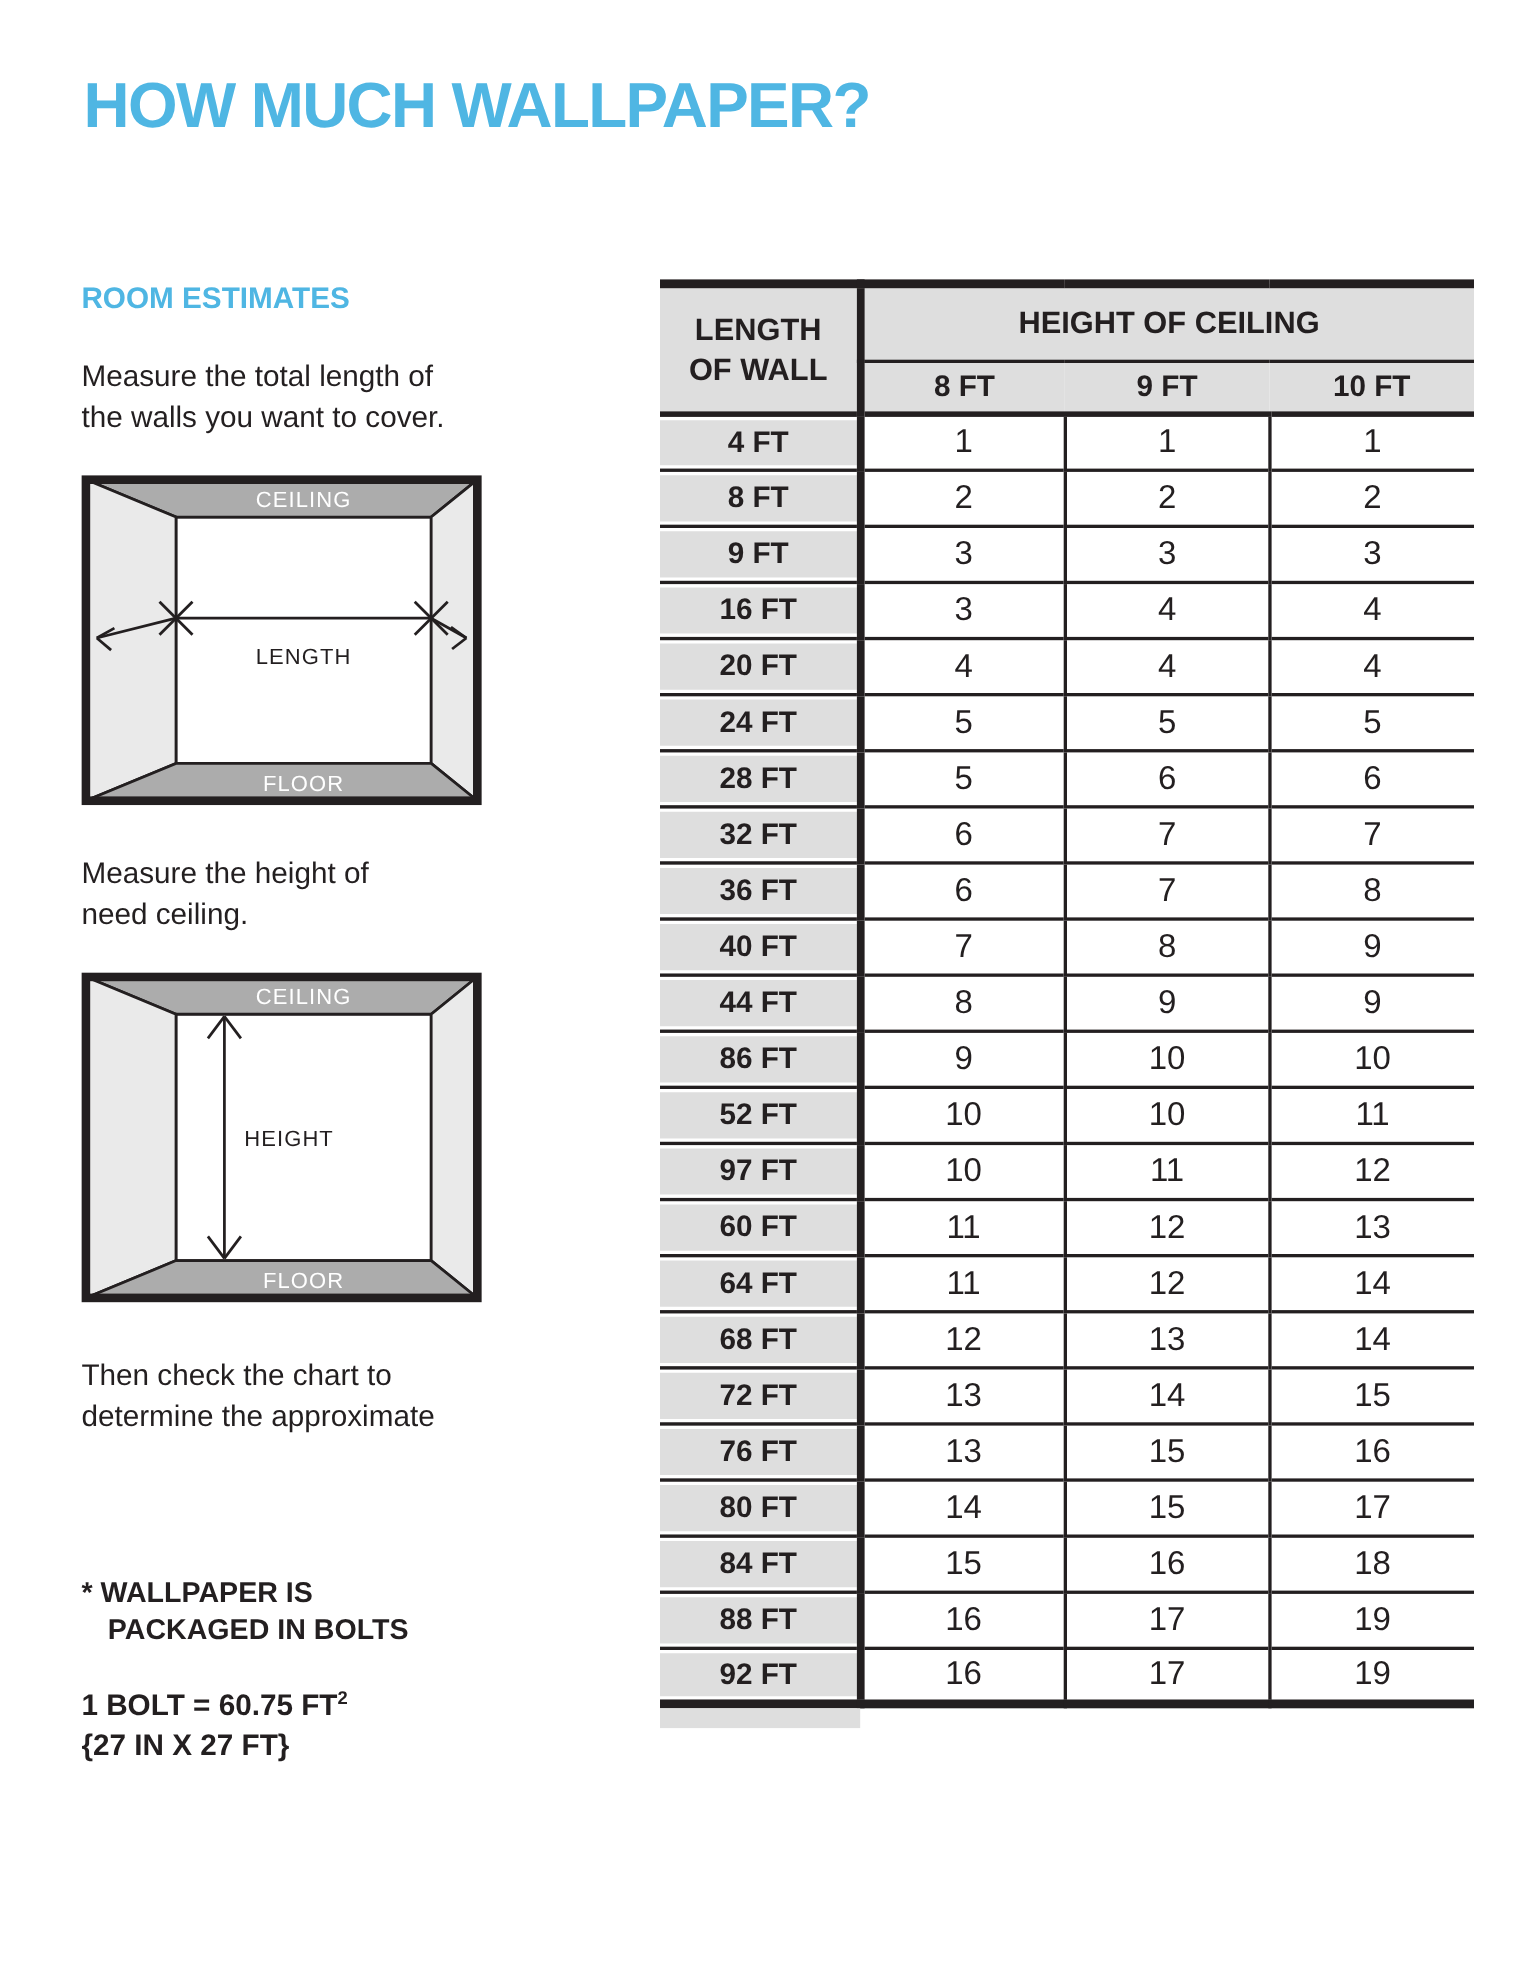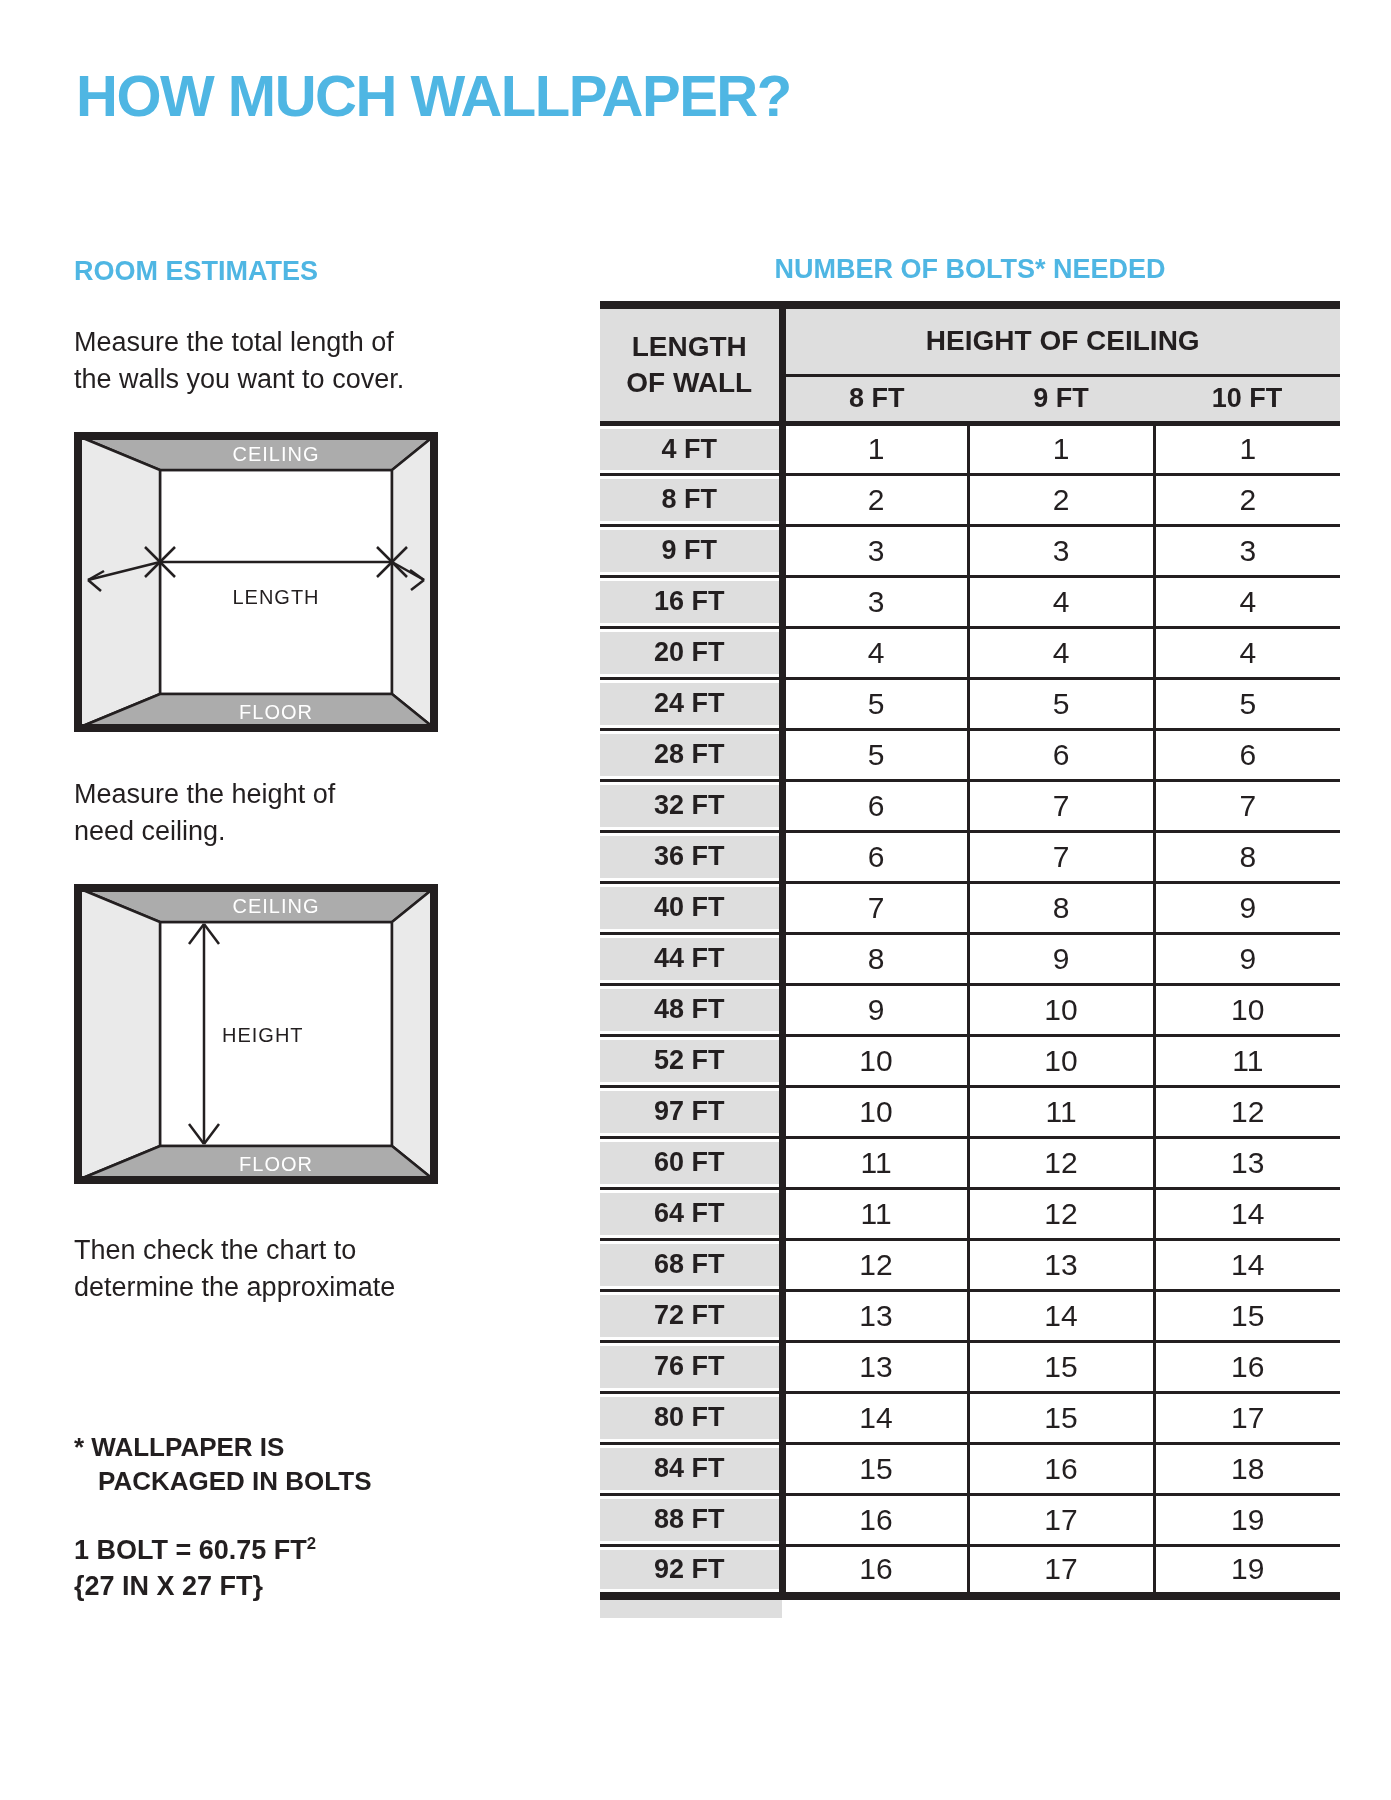--- a/index.html
+++ b/index.html
@@ -161,21 +161,20 @@
     <span>* WALLPAPER IS</span>
     <span class="indent">PACKAGED IN BOLTS</span>
   </p>
 
   <p class="note note2">
     <span>1 BOLT = 60.75 FT</span><sup>2</sup><br>
     <span>{27 IN X 27 FT}</span>
   </p>
 
   <div class="table-area">
-    <h2 class="table-heading">NUMBER OF BOLTS* NEEDED</h2>
     <table class="bolts">
       <colgroup>
         <col class="c1">
           <col class="c2">
           <col class="c2">
           <col class="c2">
       </colgroup>
       <thead>
         <tr>
           <th class="col1head" rowspan="2">
@@ -251,21 +250,21 @@
             <td>8</td>
             <td>9</td>
           </tr>
           <tr>
             <th>44 FT</th>
             <td>8</td>
             <td>9</td>
             <td>9</td>
           </tr>
           <tr>
-            <th>48 FT</th>
+            <th>86 FT</th>
             <td>9</td>
             <td>10</td>
             <td>10</td>
           </tr>
           <tr>
             <th>52 FT</th>
             <td>10</td>
             <td>10</td>
             <td>11</td>
           </tr>

